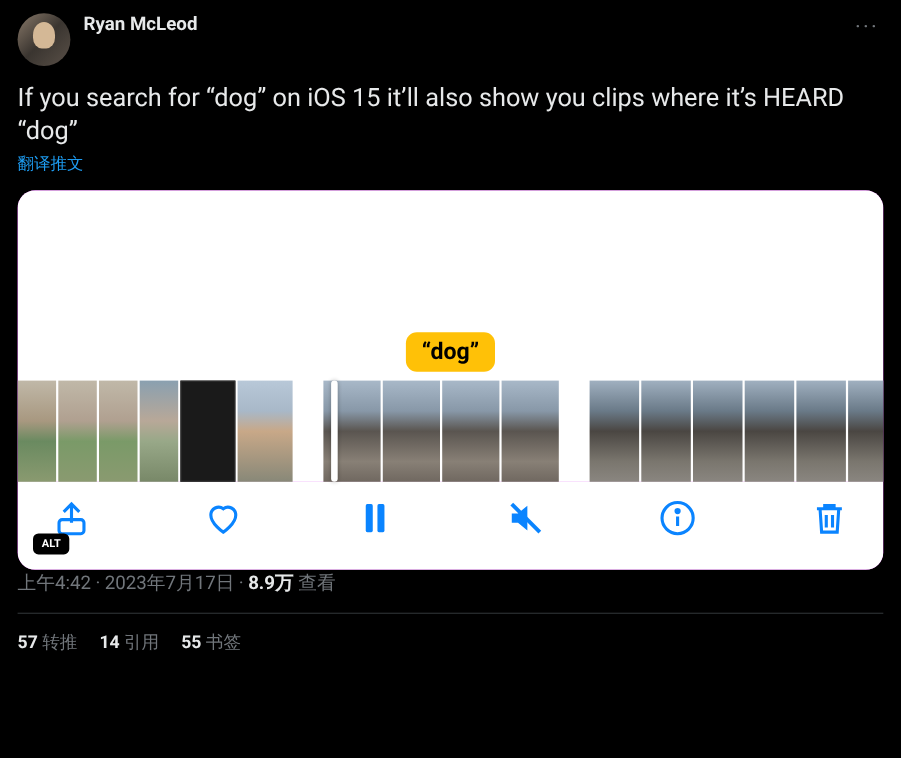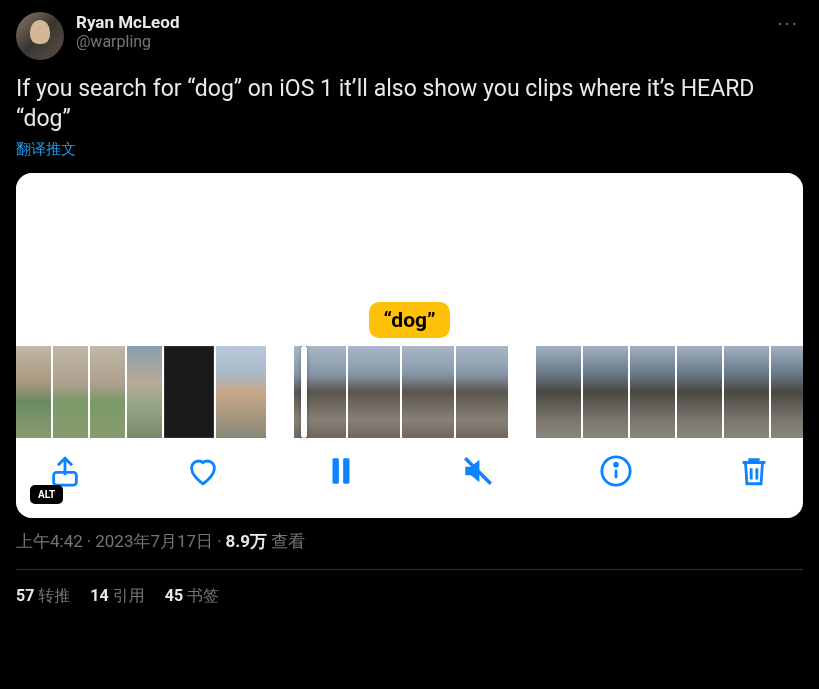--- a/index.html
+++ b/index.html
@@ -33,21 +33,21 @@
     position: absolute;
     top: 8px;
     left: 14px;
     width: 20px;
     height: 24px;
     background: #d4b896;
     border-radius: 50% 50% 40% 40%;
   }
   .names {
     display: flex;
-    flex-direction: column;
+    flex-direction: row;
     flex: 1;
   }
   .display-name {
     font-weight: 700;
     font-size: 17px;
     color: #e7e9ea;
   }
   .handle {
     font-size: 16px;
     color: #71767b;
@@ -170,21 +170,21 @@
     bottom: 14px;
     background: #000;
     color: #fff;
     font-weight: 700;
     font-size: 10px;
     padding: 4px 8px;
     border-radius: 5px;
     cursor: pointer;
   }
   .meta {
-    margin-top: 12px;
+    margin-top: 0;
     font-size: 17px;
     color: #71767b;
   }
   .meta .dot { margin: 0 4px; }
   .meta .views-count { color: #e7e9ea; font-weight: 700; }
   .divider {
     height: 1px;
     background: #2f3336;
     margin-top: 16px;
   }
@@ -200,26 +200,25 @@
 </style>
 </head>
 <body>
 
 <div class="tweet">
 
   <div class="header">
     <div class="avatar"></div>
     <div class="names">
       <span class="display-name">Ryan McLeod</span>
-      <span class="handle">@warpling</span>
     </div>
     <div class="more">···</div>
   </div>
 
-  <div class="body-text">If you search for “dog” on iOS 1 it’ll also show you clips where it’s HEARD “dog”</div>
+  <div class="body-text">If you search for “dog” on iOS 15 it’ll also show you clips where it’s HEARD “dog”</div>
 
   <div class="translate">翻译推文</div>
 
   <div class="media">
     <div class="media-top">
       <div class="tag-row">
         <div class="tag">“dog”</div>
         <div class="tag-tick"></div>
       </div>
       <div class="strip">
@@ -290,16 +289,16 @@
 
   <div class="meta">
     <span>上午4:42</span><span class="dot">·</span><span>2023年7月17日</span><span class="dot">·</span><span class="views-count">8.9万</span> <span>查看</span>
   </div>
 
   <div class="divider"></div>
 
   <div class="stats">
     <div class="stat"><span class="num">57</span><span>转推</span></div>
     <div class="stat"><span class="num">14</span><span>引用</span></div>
-    <div class="stat"><span class="num">45</span><span>书签</span></div>
+    <div class="stat"><span class="num">55</span><span>书签</span></div>
   </div>
 
 </div>
 
 </body></html>

